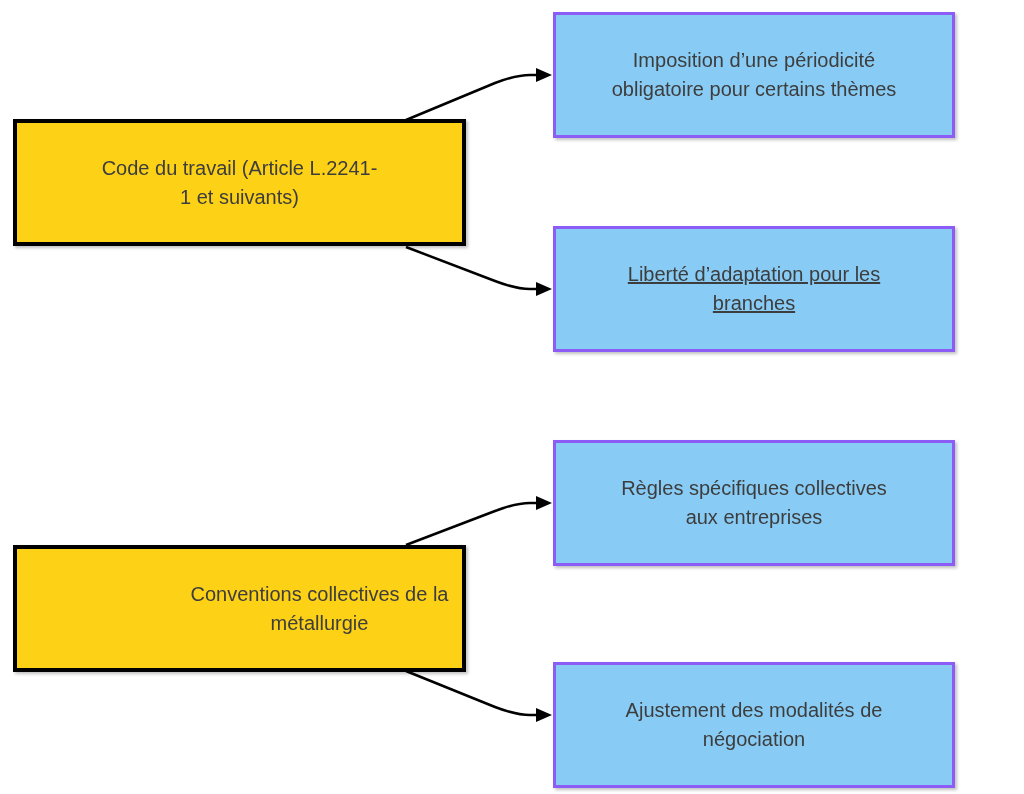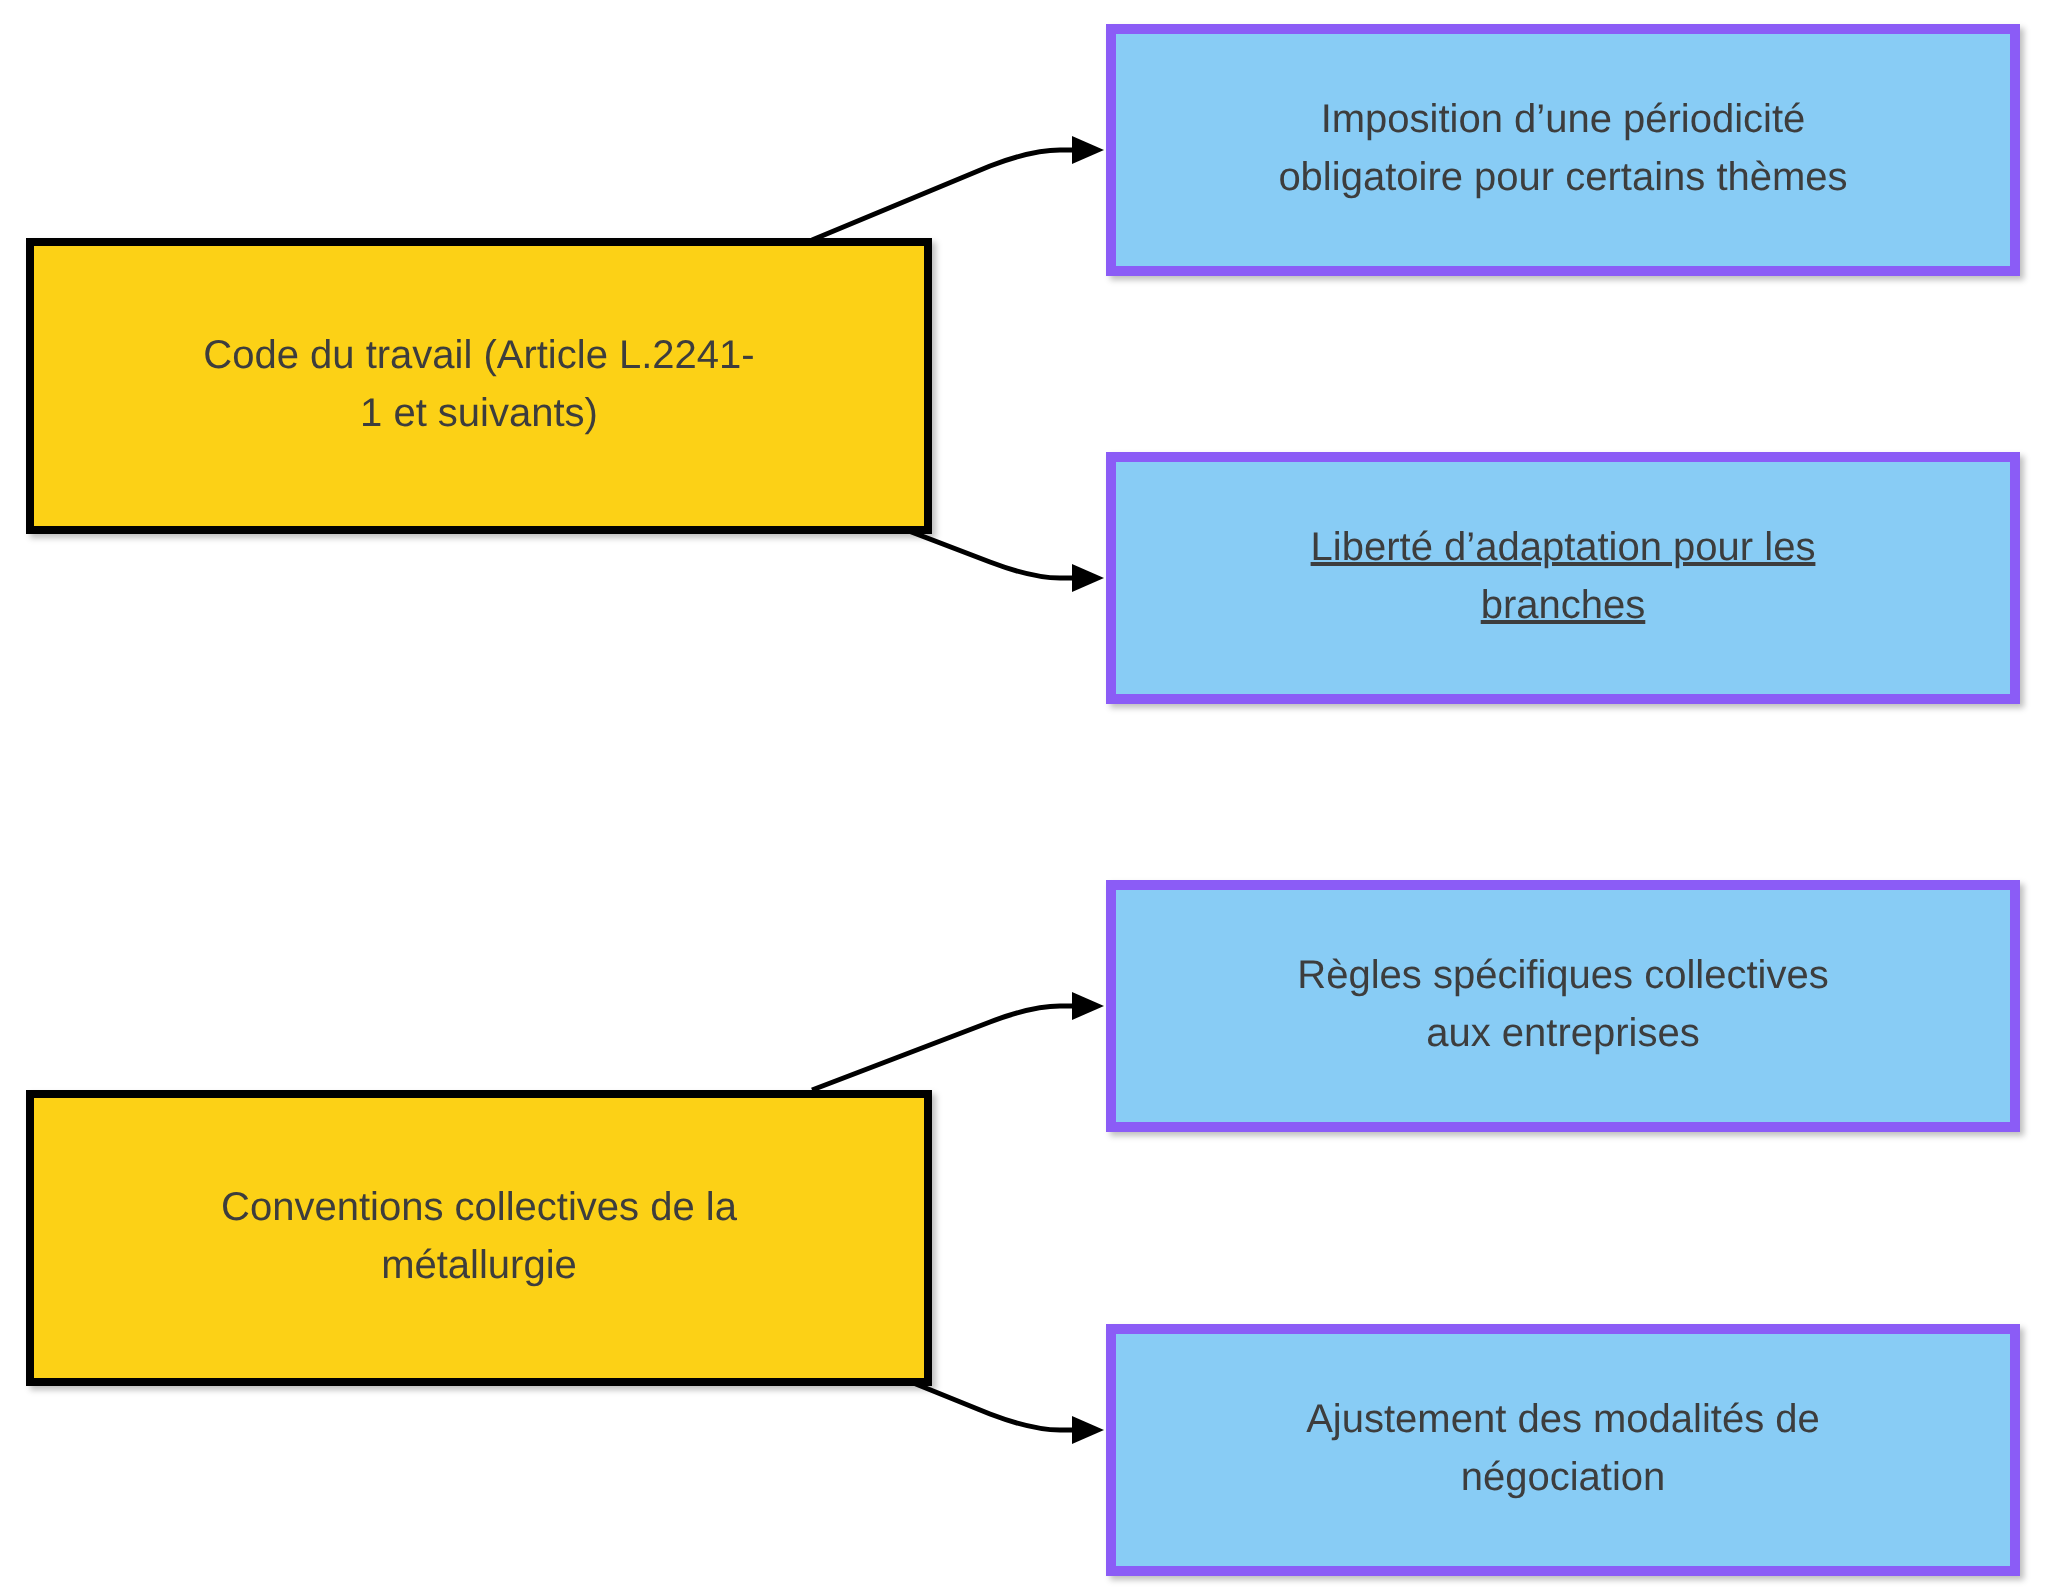--- a/index.html
+++ b/index.html
@@ -38,35 +38,35 @@
     justify-content: center;
     text-align: center;
     color: var(--text, #3d3d3d);
     font-size: 20px;
     line-height: 1.45;
     box-shadow: 2px 2px 3px rgba(0,0,0,0.25);
   }
   .node.source {
     left: 13px;
     width: 453px;
-    height: 148px;
+    height: 127px;
     background: var(--source-fill, #FCD116);
     border: 4px solid var(--node-border, #000000);
   }
   .node.target {
     left: 553px;
-    width: 457px;
+    width: 402px;
     height: 126px;
     background: var(--target-fill, #88CCF5);
-    border: 5px solid #8b5cf6;
+    border: 3px solid #8b5cf6;
   }
   .node.source .label { max-width: 285px; }
   .node.target .label { max-width: 300px; }
   #src-1 { top: 119px; }
-  #src-2 { top: 545px; }
+  #src-2 { top: 545px; justify-content: flex-end; }
   #tgt-1 { top: 12px; }
   #tgt-2 { top: 226px; text-decoration: underline; }
   #tgt-3 { top: 440px; }
   #tgt-4 { top: 652px; margin-top: 10px; }
 </style>
 </head>
 <body>
 
 <div class="canvas">
 

